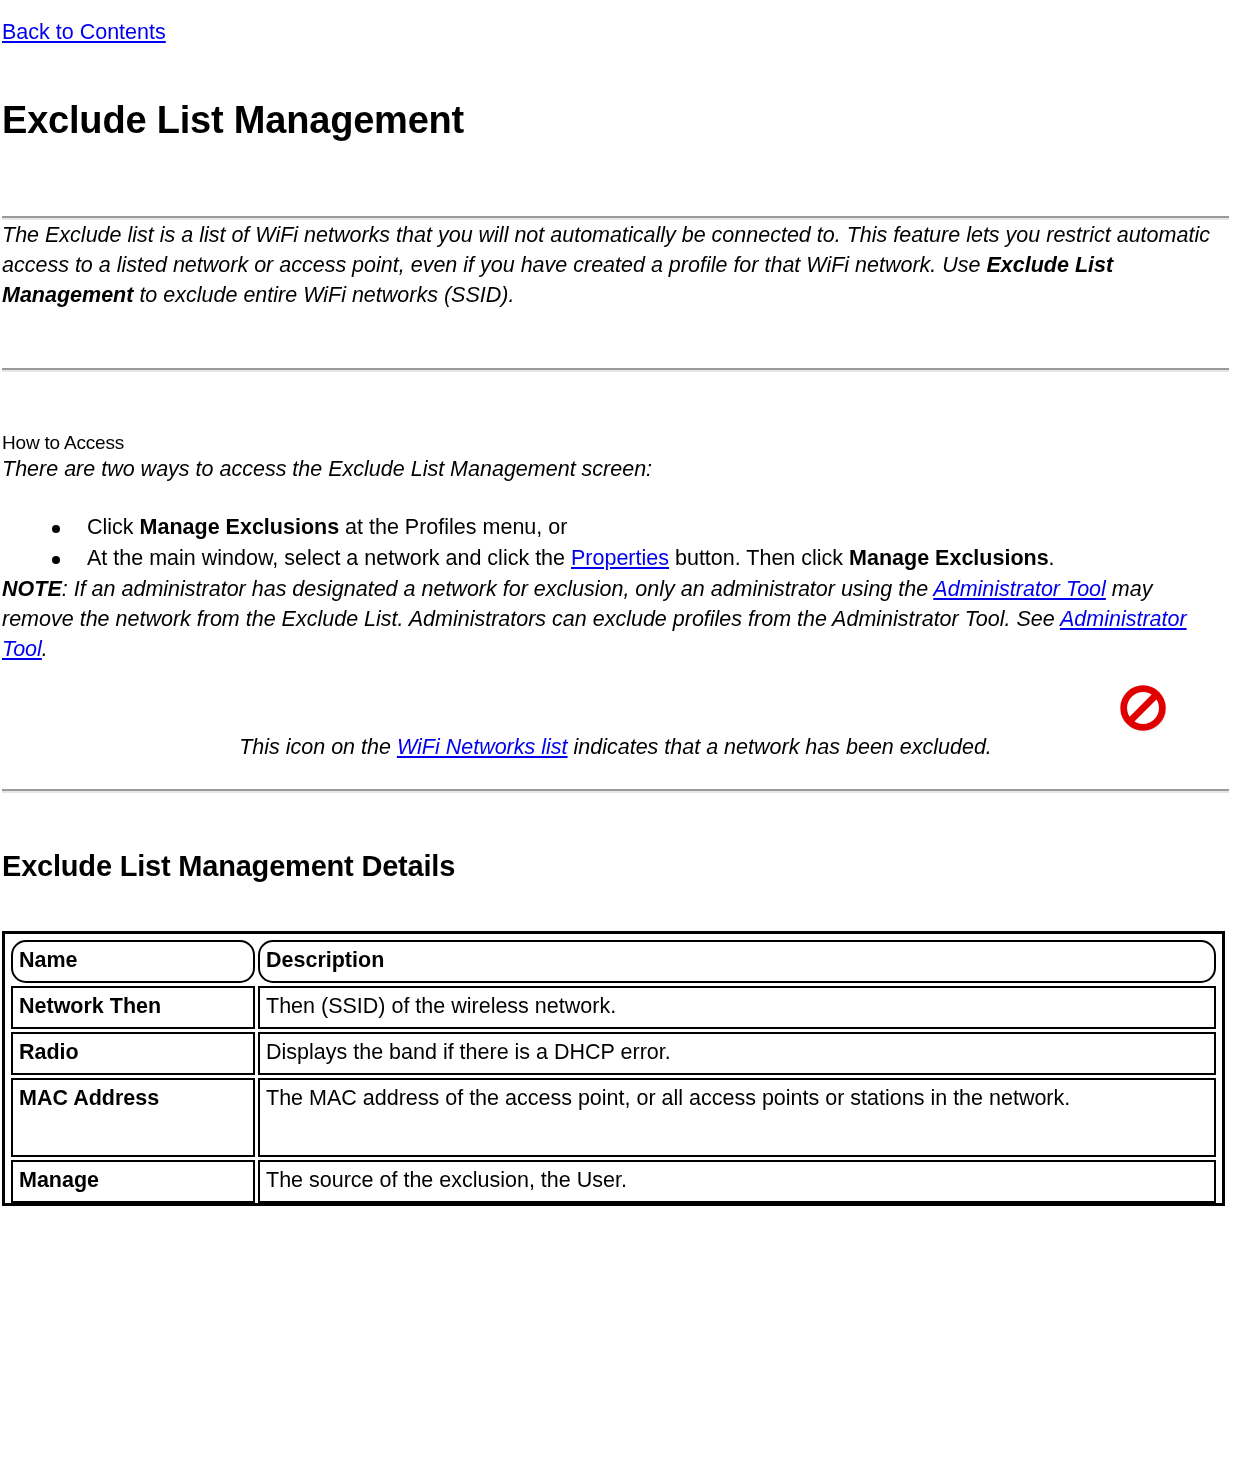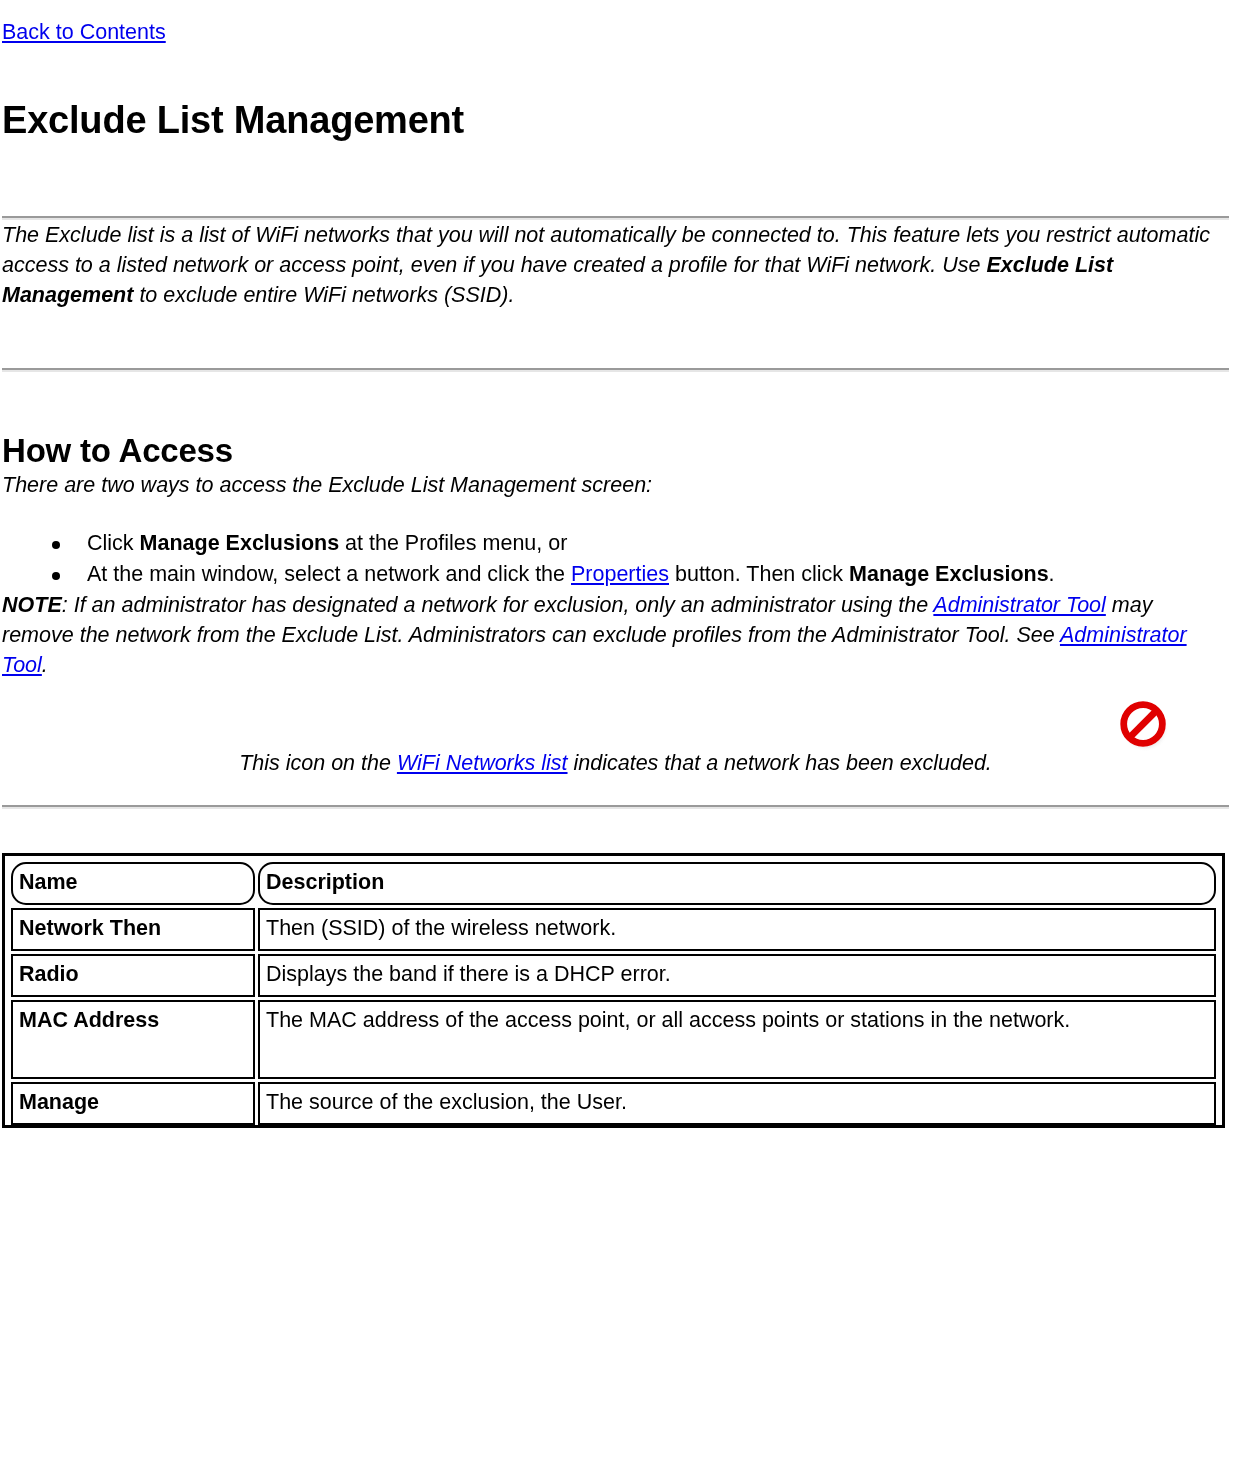--- a/index.html
+++ b/index.html
@@ -53,22 +53,22 @@
 
   p.body-text {
     margin: 0;
     font-size: 21.5px;
     line-height: 30px;
     font-style: italic;
   }
   .intro { margin-top: 48px; }
 
   h2.section-title {
-    font-size: 33px;
-    font-weight: bold;
+    font-size: 19px;
+    font-weight: normal;
     margin: 60px 0 0 0;
     line-height: 1.15;
     letter-spacing: -0.2px;
   }
 
   .lead { margin-top: 40px; }
 
   ul.access-list {
     margin: 28px 0 0 0;
     padding-left: 85px;
@@ -189,20 +189,21 @@
       <circle cx="29" cy="29" r="20" fill="none" stroke="#e00000" stroke-width="7"></circle>
       <line x1="15.5" y1="42.5" x2="42.5" y2="15.5" stroke="#e00000" stroke-width="7" stroke-linecap="butt"></line>
     </svg>
     <p class="body-text"><span>This icon on the </span><a href="#" class="doc-link">WiFi Networks list</a><span> indicates that a network has been excluded.</span></p>
   </div>
 
   <div class="rule-wrap-3">
     <hr class="rule">
   </div>
 
+  <h2 class="details-title">Exclude List Management Details</h2>
 
   <div class="table-frame">
     <table class="detail-table">
       <tbody>
         <tr>
           <td class="col-name hdr">Name</td>
           <td class="col-desc hdr">Description</td>
         </tr>
         <tr>
           <td class="col-name">Network Then</td>

